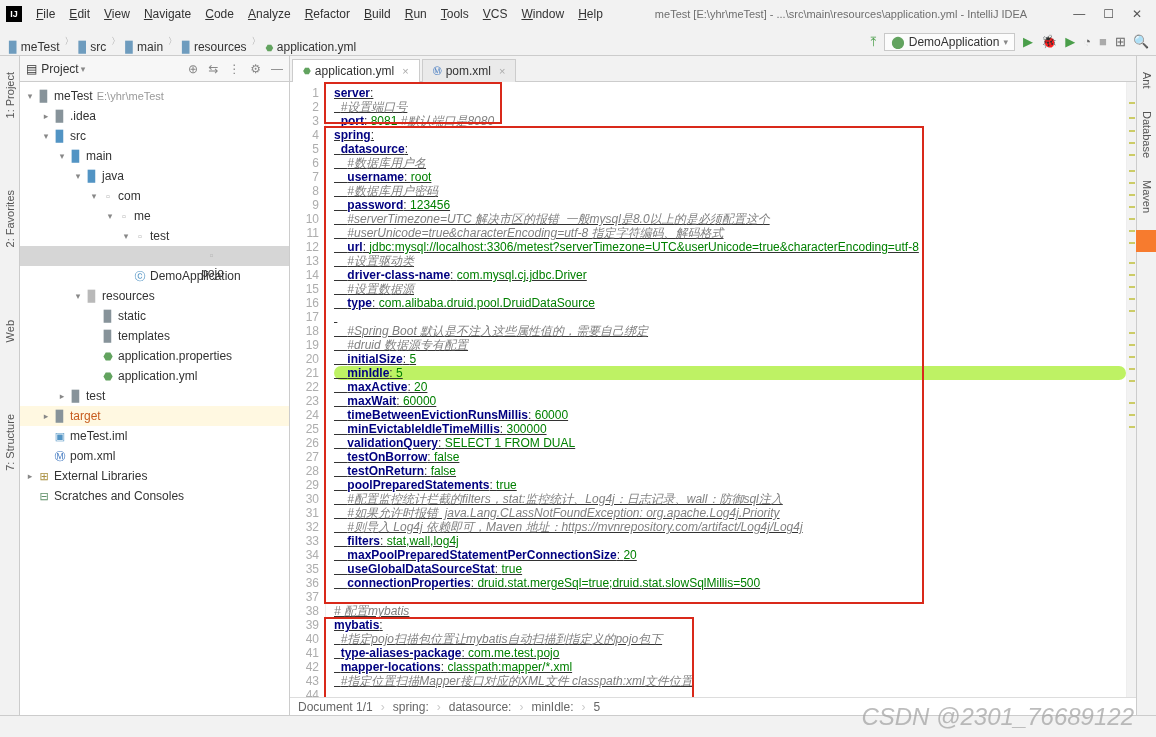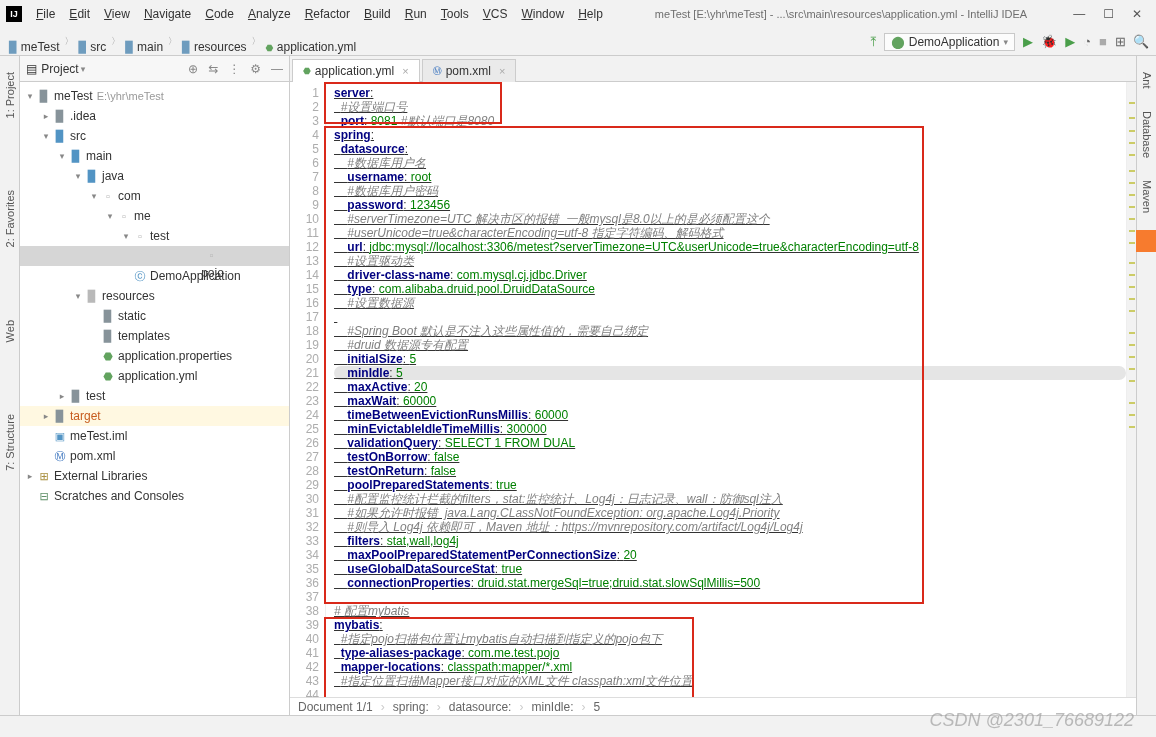--- a/index.html
+++ b/index.html
@@ -49,28 +49,28 @@
 .editor-area { flex:1; display:flex; flex-direction:column; background:#fff; }
 .tabs { height:26px; display:flex; align-items:flex-end; border-bottom:1px solid #ccc; background:#f2f2f2; padding-left:2px; }
 .tab-item { padding:4px 10px; background:#fff; border:1px solid #ccc; border-bottom:none; display:flex; align-items:center; gap:4px; font-size:12px; margin-right:2px; position:relative; top:1px; }
 .tab-item.inactive { background:#eaeaea; }
 .tab-item .close { color:#aaa; font-size:11px; margin-left:4px; }
 .editor { flex:1; display:flex; overflow:hidden; position:relative; }
 .linenums { width:36px; background:#fff; color:#adadad; font-family:Consolas,monospace; font-size:12px; text-align:right; padding:4px 6px 0 0; border-right:1px solid #eee; line-height:14px; }
 .linenums div { height:14px; }
 .code { flex:1; font-family:Consolas,monospace; font-size:12px; padding:4px 0 0 8px; line-height:14px; position:relative; }
 .code-line { height:14px; white-space:pre;text-decoration:underline; }
-.code-line.hl { background:#e5e5e5;border-radius:7px; }
+.code-line.hl { background:#bef264;border-radius:7px; }
 .key { color:#000080; font-weight:bold; }
 .val { color:#008000; }
 .comment { color:#808080; font-style:italic; }
 .redbox { position:absolute; border:2px solid #d9291a; pointer-events:none; }
 .nbar { height:18px; border-top:1px solid #ddd; font-size:11px; color:#666; padding:2px 8px; display:flex; gap:8px; align-items:flex-start; }
 .statusbar { height:22px; background:#f2f2f2; border-top:1px solid #ccc; display:flex; align-items:center; padding:0 8px; font-size:11px; color:#666; }
-.watermark { position:absolute; right:22px; bottom:6px; color:rgba(160,160,160,0.7); font-size:18px; font-family:Arial; font-style:italic; pointer-events:none; }
+.watermark { position:absolute; right:22px; bottom:6px; color:rgba(160,160,160,0.7); font-size:24px; font-family:Arial; font-style:italic; pointer-events:none; }
 .orange-stub { position:absolute; right:0; width:20px; height:22px; background:#f77b2e; }
 .markers { width:10px; background:#f2f2f2; border-left:1px solid #eee; position:relative; }
 .marker { position:absolute; left:2px; width:6px; height:2px; background:#cccc66; }
 </style>
 </head>
 <body>
 
 <div class="titlebar">
   <div class="logo">IJ</div>
   <div class="menubar" id="menubar">
@@ -328,22 +328,22 @@
           <div class="code-line">  <span class="key">datasource</span>:</div>
           <div class="code-line">    <span class="comment">#数据库用户名</span></div>
           <div class="code-line">    <span class="key">username</span>: <span class="val">root</span></div>
           <div class="code-line">    <span class="comment">#数据库用户密码</span></div>
           <div class="code-line">    <span class="key">password</span>: <span class="val">123456</span></div>
           <div class="code-line">    <span class="comment">#serverTimezone=UTC 解决市区的报错  一般mysql是8.0以上的是必须配置这个</span></div>
           <div class="code-line">    <span class="comment">#userUnicode=true&amp;characterEncoding=utf-8 指定字符编码、解码格式</span></div>
           <div class="code-line">    <span class="key">url</span>: <span class="val">jdbc:mysql://localhost:3306/metest?serverTimezone=UTC&amp;userUnicode=true&amp;characterEncoding=utf-8</span></div>
           <div class="code-line">    <span class="comment">#设置驱动类</span></div>
           <div class="code-line">    <span class="key">driver-class-name</span>: <span class="val">com.mysql.cj.jdbc.Driver</span></div>
+          <div class="code-line">    <span class="comment">#设置数据源</span></div>
           <div class="code-line">    <span class="key">type</span>: <span class="val">com.alibaba.druid.pool.DruidDataSource</span></div>
-          <div class="code-line">    <span class="comment">#设置数据源</span></div>
           <div class="code-line"> </div>
           <div class="code-line">    <span class="comment">#Spring Boot 默认是不注入这些属性值的，需要自己绑定</span></div>
           <div class="code-line">    <span class="comment">#druid 数据源专有配置</span></div>
           <div class="code-line">    <span class="key">initialSize</span>: <span class="val">5</span></div>
           <div class="code-line hl">    <span class="key">minIdle</span>: <span class="val">5</span></div>
           <div class="code-line">    <span class="key">maxActive</span>: <span class="val">20</span></div>
           <div class="code-line">    <span class="key">maxWait</span>: <span class="val">60000</span></div>
           <div class="code-line">    <span class="key">timeBetweenEvictionRunsMillis</span>: <span class="val">60000</span></div>
           <div class="code-line">    <span class="key">minEvictableIdleTimeMillis</span>: <span class="val">300000</span></div>
           <div class="code-line">    <span class="key">validationQuery</span>: <span class="val">SELECT 1 FROM DUAL</span></div>

